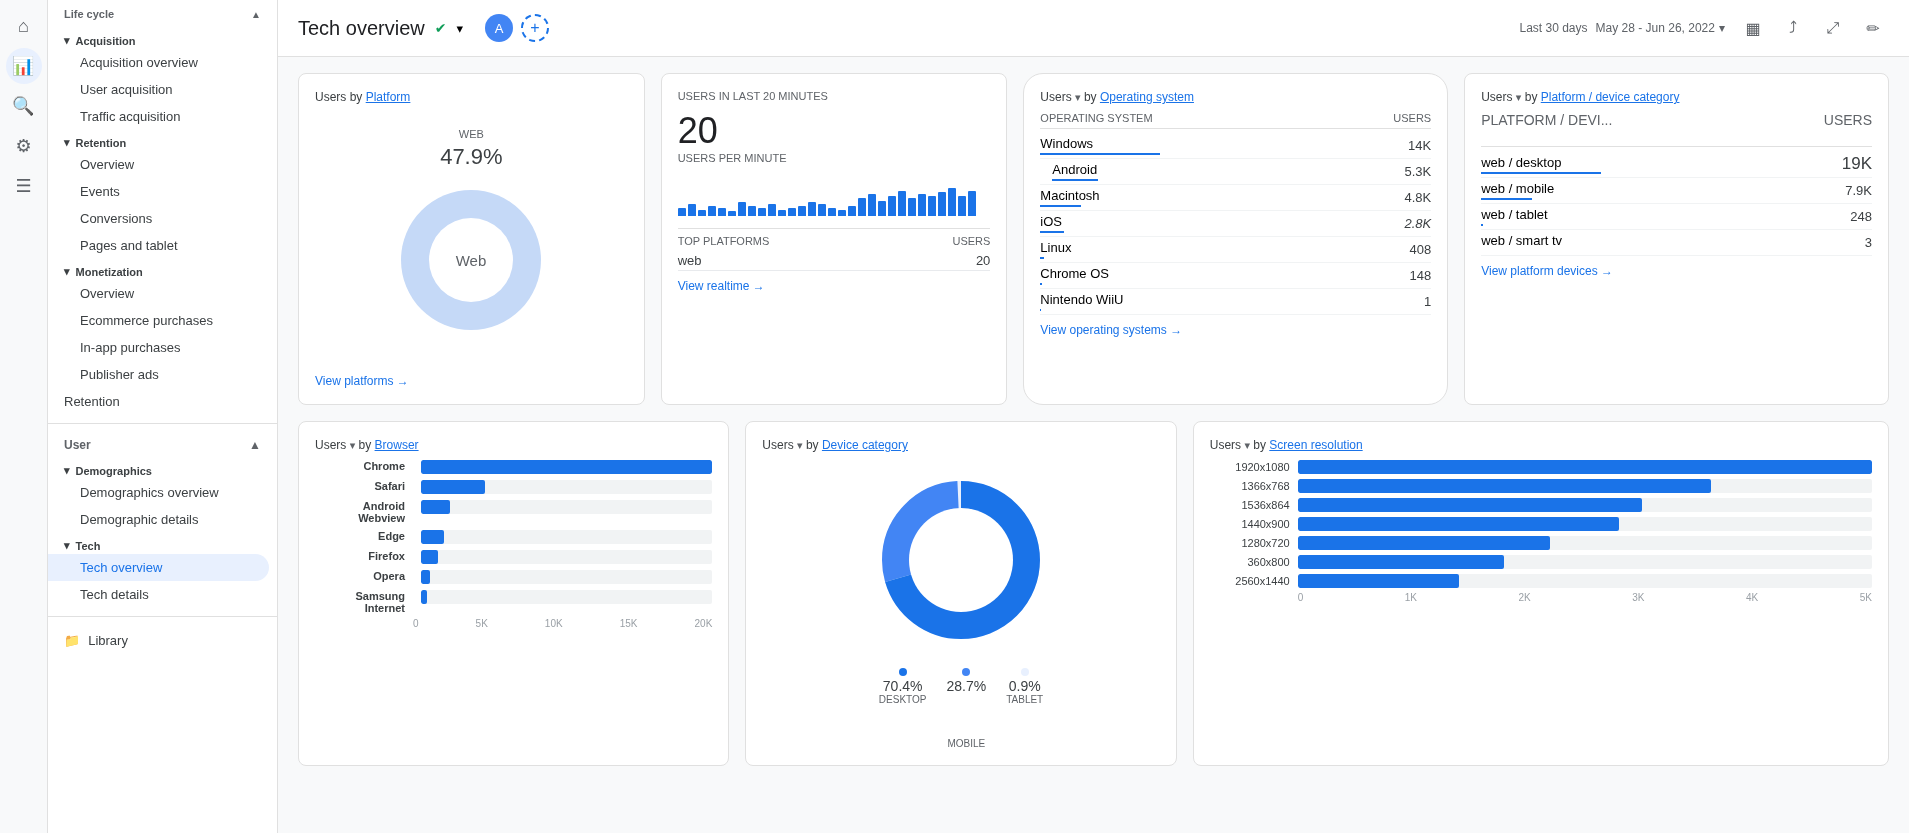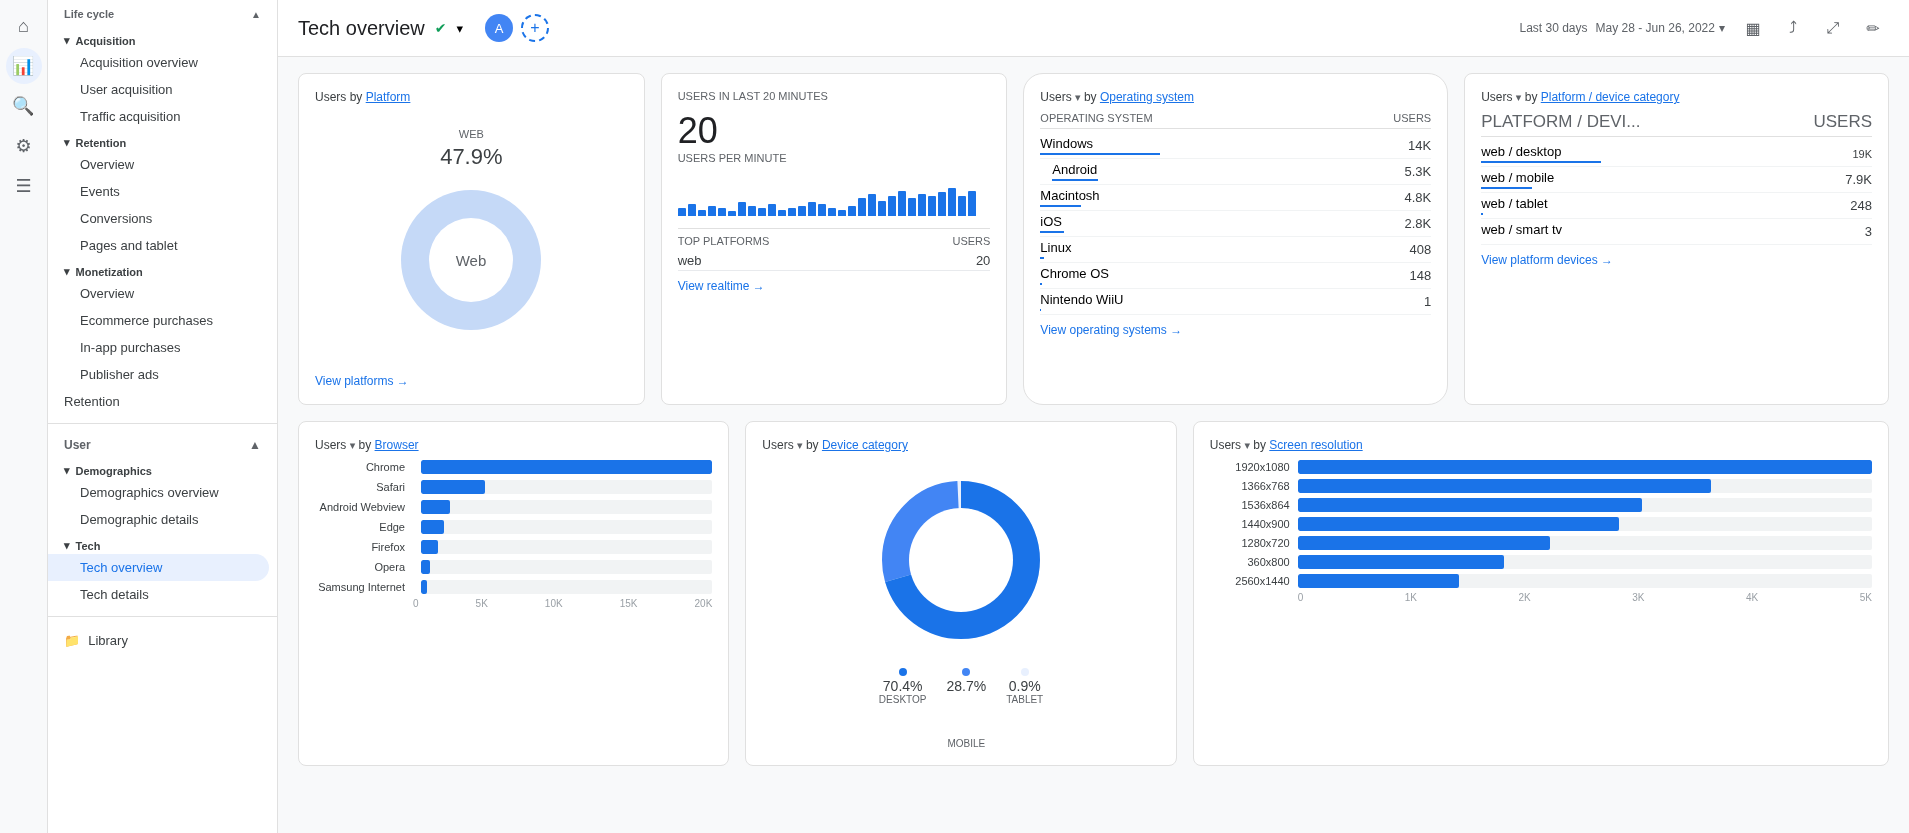--- a/index.html
+++ b/index.html
@@ -43,27 +43,27 @@
     
     .realtime-number { font-size: 36px; font-weight: 300; color: #202124; }
     .realtime-sub { font-size: 11px; color: #5f6368; margin-bottom: 12px; }
     .mini-bar-chart { display: flex; align-items: flex-end; gap: 2px; height: 40px; margin-bottom: 12px; }
     .mini-bar { background: #1a73e8; width: 8px; border-radius: 1px 1px 0 0; }
     .top-platforms-header { display: flex; justify-content: space-between; font-size: 11px; color: #5f6368; border-top: 1px solid #e0e0e0; padding-top: 6px; margin-bottom: 4px; }
     .platform-row { display: flex; justify-content: space-between; font-size: 13px; color: #3c4043; padding: 2px 0; border-bottom: 1px solid #e8eaed; }
     .os-table-header { display: flex; justify-content: space-between; font-size: 11px; color: #5f6368; border-bottom: 1px solid #e0e0e0; padding-bottom: 4px; margin-bottom: 4px; }
     .os-row { display: flex; justify-content: space-between; align-items: center; padding: 3px 0; font-size: 13px; border-bottom: 1px solid #f1f3f4; }
     .os-bar { height: 2px; background: #1a73e8; margin-top: 2px; }
-    .pd-header { display: flex; justify-content: space-between; font-size: 17px; color: #5f6368; border-bottom: 1px solid #e0e0e0; padding-bottom: 4px; margin-bottom: 4px; }
+    .pd-header { display: flex; justify-content: space-between; font-size: 14px; color: #5f6368; border-bottom: 1px solid #e0e0e0; padding-bottom: 18px; margin-bottom: 4px; }
     .pd-row { display: flex; justify-content: space-between; align-items: center; padding: 3px 0; font-size: 13px; border-bottom: 1px solid #f1f3f4; }
     .pd-bar { height: 2px; background: #1a73e8; margin-top: 2px; }
 
     
     .browser-chart { display: flex; flex-direction: column; gap: 6px; }
-    .browser-row { display: flex; align-items: center; gap: 16px; }
+    .browser-row { display: flex; gap: 16px; font-weight: bold; }
     .browser-label { font-size: 11px; color: #3c4043; width: 90px; text-align: right; flex-shrink: 0; }
     .browser-bar-wrap { flex: 1; background: #f1f3f4; height: 14px; border-radius: 2px; overflow: hidden; }
     .browser-bar { height: 100%; background: #1a73e8; border-radius: 2px; }
     .chart-axis { display: flex; justify-content: space-between; font-size: 10px; color: #9aa0a6; margin-top: 4px; margin-left: 98px; }
 
     
     .device-donut-wrap { display: flex; flex-direction: column; align-items: center; }
     .device-legend { display: flex; gap: 20px; margin-top: 8px; }
     .legend-item { display: flex; flex-direction: column; align-items: center; font-size: 11px; }
     .legend-dot { width: 8px; height: 8px; border-radius: 50%; margin-bottom: 2px; }
@@ -285,21 +285,21 @@
       <div>Macintosh</div>
       <div class="os-bar" style="width:40.8px; max-width:120px;"></div>
     </div>
     <div style="font-size:13px; color:#3c4043;">4.8K</div>
   </div>
             <div class="os-row">
     <div style="flex:1;">
       <div>iOS</div>
       <div class="os-bar" style="width:24px; max-width:120px;"></div>
     </div>
-    <div style="font-size:13px; color:#3c4043;">2.8K</div>
+    <div style="font-size:13px; color:#3c4043;font-style:italic;">2.8K</div>
   </div>
             <div class="os-row">
     <div style="flex:1;">
       <div>Linux</div>
       <div class="os-bar" style="width:3.5999999999999996px; max-width:120px;"></div>
     </div>
     <div style="font-size:13px; color:#3c4043;">408</div>
   </div>
             <div class="os-row">
     <div style="flex:1;">
@@ -329,21 +329,21 @@
         <div class="pd-header">
           <span>PLATFORM / DEVI...</span>
           <span>USERS</span>
         </div>
         <div id="pdRows">
             <div class="pd-row">
     <div style="flex:1;">
       <div>web / desktop</div>
       <div class="pd-bar" style="width:120px; max-width:120px;"></div>
     </div>
-    <div style="font-size:11px; color:#3c4043;text-align:right;">19K</div>
+    <div style="font-size:17px; color:#3c4043;text-align:right;">19K</div>
   </div>
             <div class="pd-row">
     <div style="flex:1;">
       <div>web / mobile</div>
       <div class="pd-bar" style="width:50.4px; max-width:120px;"></div>
     </div>
     <div style="font-size:13px; color:#3c4043;">7.9K</div>
   </div>
             <div class="pd-row">
     <div style="flex:1;">

